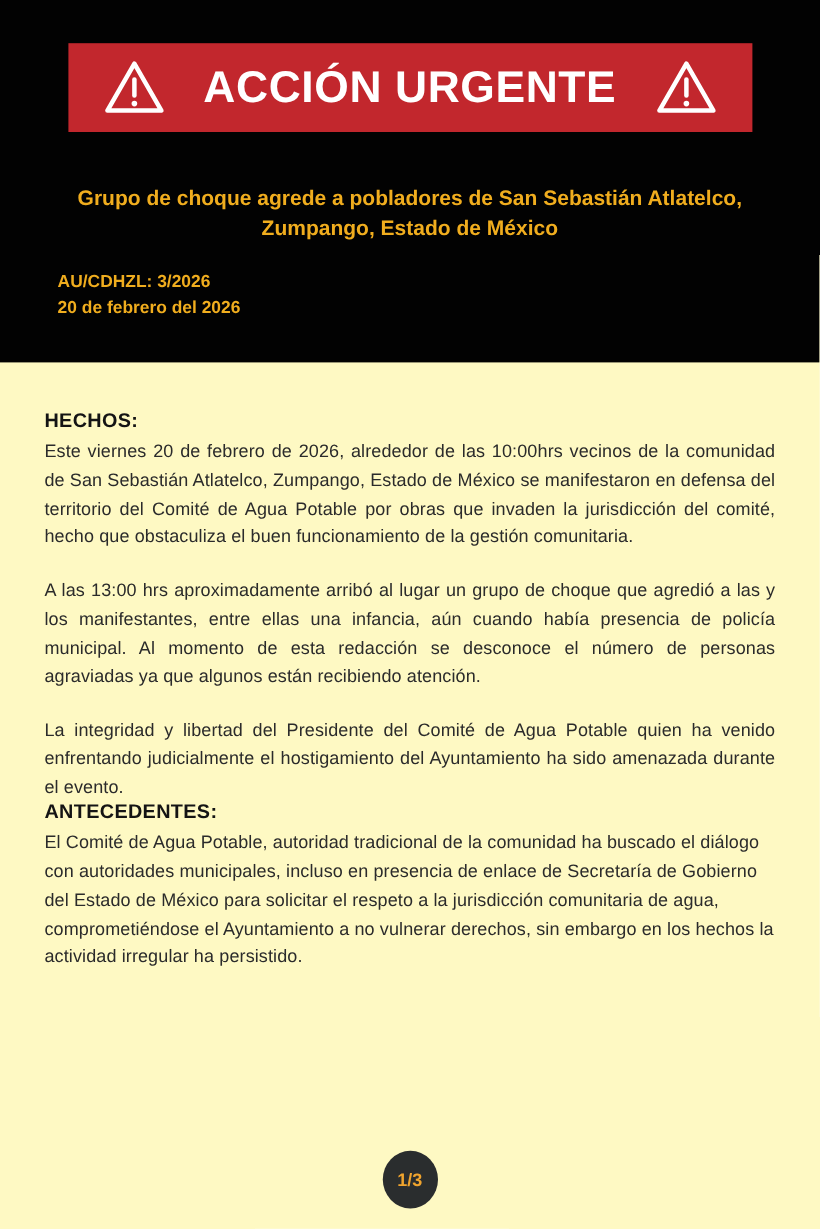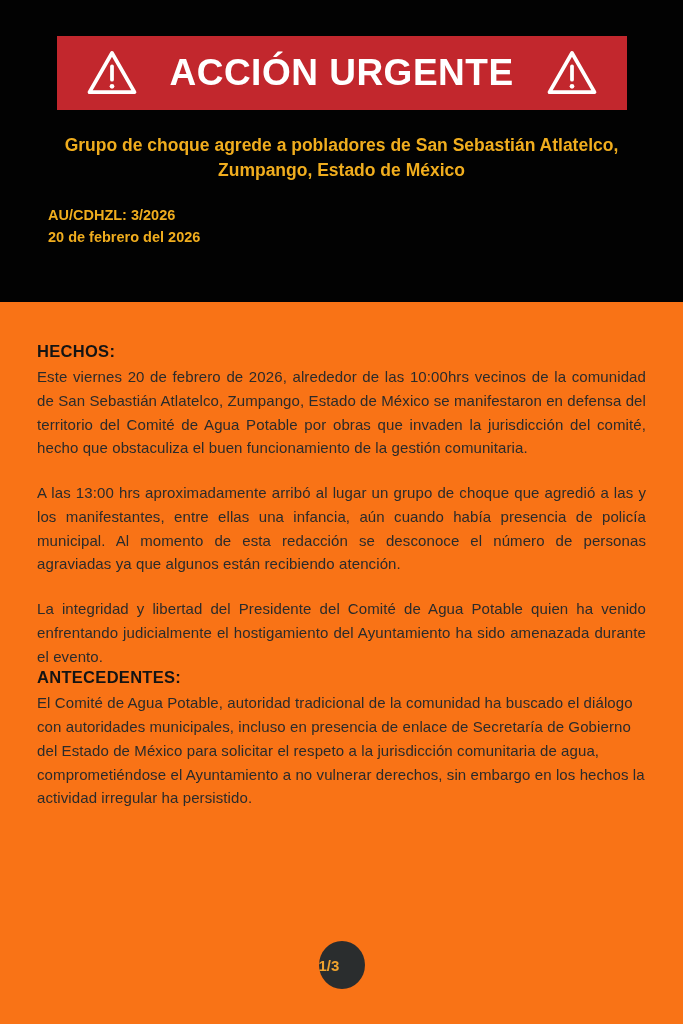--- a/index.html
+++ b/index.html
@@ -5,21 +5,21 @@
   * { margin: 0; padding: 0; box-sizing: border-box; }
 
   html, body {
     font-family: "Liberation Sans", "DejaVu Sans", sans-serif;
   }
 
   .page {
     position: relative;
     width: 683px;
     height: 1024px;
-    background: #f97316;
+    background: #fef9c3;
     overflow: hidden;
   }
 
   
   .header {
     width: 100%;
     height: 302px;
     background: #020202;
     color: #f0ad1e;
   }
@@ -48,21 +48,21 @@
   .tri-icon {
     width: 54px;
     height: 50px;
     display: inline-flex;
     align-items: center;
     justify-content: center;
   }
   .tri-icon svg { width: 100%; height: 100%; }
 
   .subtitle {
-    margin: 59px auto 0;
+    margin: 79px auto 0;
     max-width: 600px;
     text-align: center;
     font-size: 17.5px;
     font-weight: bold;
     line-height: 1.45;
     color: #f0ad1e;
   }
 
   .meta {
     margin: 20px 0 16px 48px;
@@ -95,28 +95,29 @@
   .content p:last-of-type { text-align: left; }
 
   .section-heading + p { margin-top: 4px; }
 
   .heading-antecedentes { }
 
   
   .page-badge {
     position: absolute;
     left: 50%;
-    bottom: 35px;
+    bottom: 17px;
     transform: translateX(-50%);
     width: 46px;
     height: 48px;
     border-radius: 50%;
     background: #2a2d2e;
     display: flex;
     align-items: center;
+    justify-content: center;
   }
 
   .page-badge span {
     color: #f0a42e;
     font-size: 15px;
     font-weight: bold;
   }
 </style>
 </head>
 <body>

